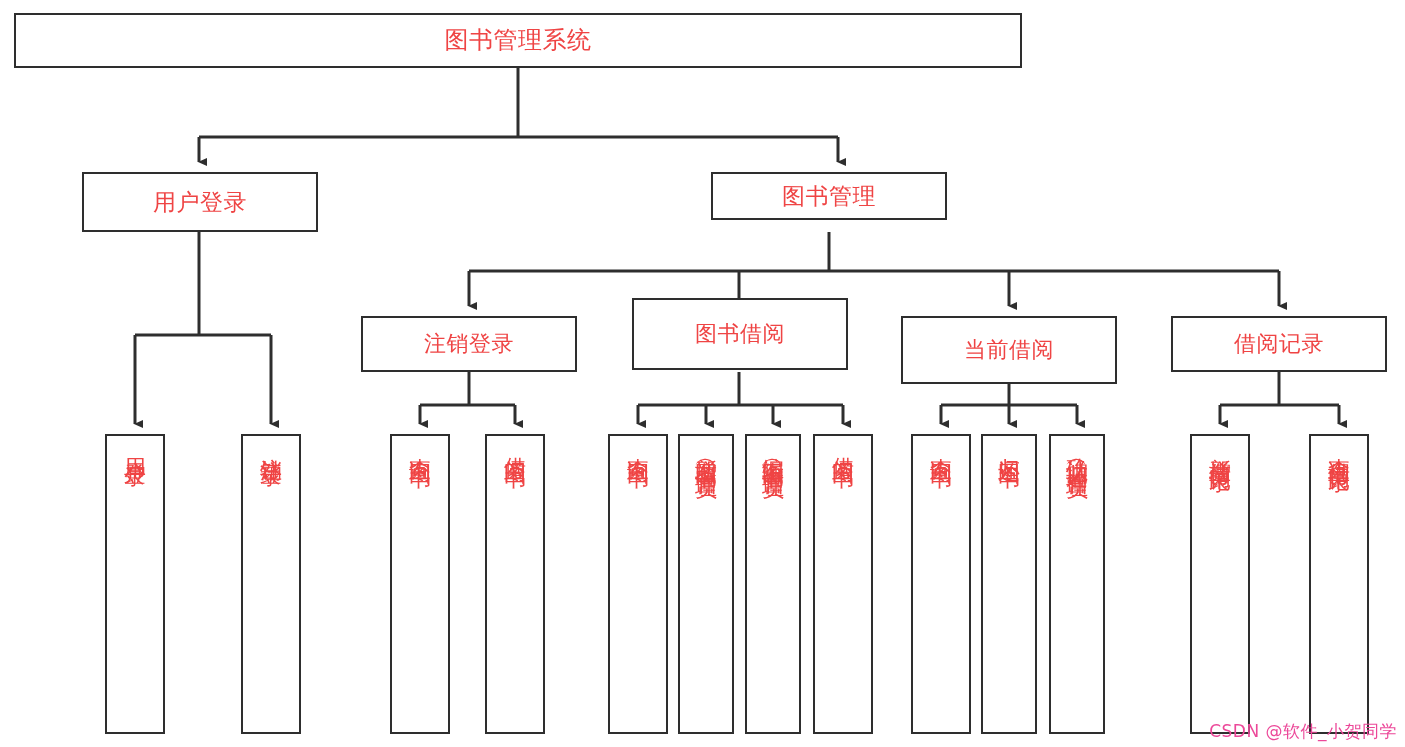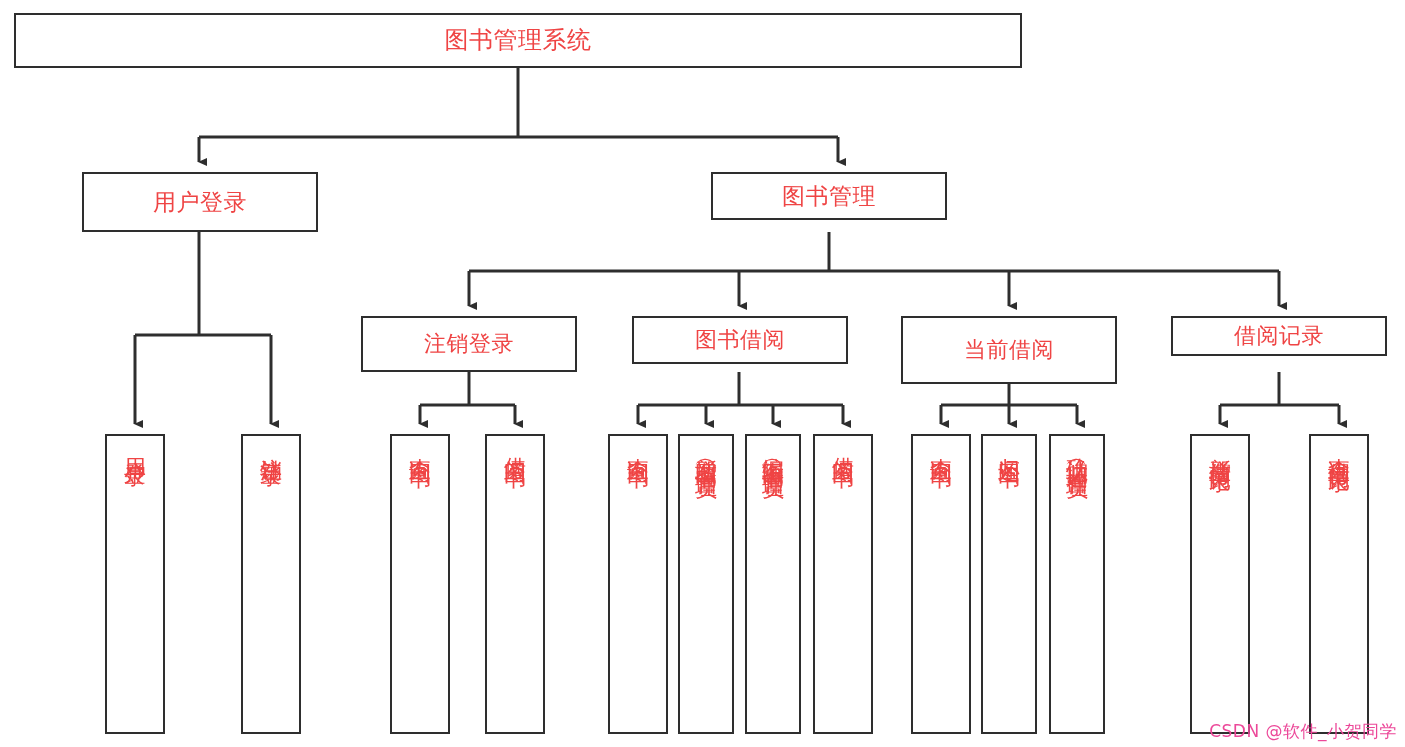--- a/index.html
+++ b/index.html
@@ -139,29 +139,29 @@
   </div>
 
   <div class="node level-2" style="left:711px; top:172px; width:236px; height:48px;">
     <span class="node-label">图书管理</span>
   </div>
 
   <div class="node level-3" style="left:361px; top:316px; width:216px; height:56px;">
     <span class="node-label">注销登录</span>
   </div>
 
-  <div class="node level-3" style="left:632px; top:316px; width:216px; height:48px;">
+  <div class="node level-3" style="left:632px; top:298px; width:216px; height:72px;">
     <span class="node-label">图书借阅</span>
   </div>
 
   <div class="node level-3" style="left:901px; top:316px; width:216px; height:68px;">
     <span class="node-label">当前借阅</span>
   </div>
 
-  <div class="node level-3" style="left:1171px; top:316px; width:216px; height:40px;">
+  <div class="node level-3" style="left:1171px; top:316px; width:216px; height:56px;">
     <span class="node-label">借阅记录</span>
   </div>
 
   <div class="node leaf" style="left:105px; top:434px; width:60px; height:300px;">
     <span class="node-label">用户登录</span>
   </div>
 
   <div class="node leaf" style="left:241px; top:434px; width:60px; height:300px;">
     <span class="node-label">注销登录</span>
   </div>

